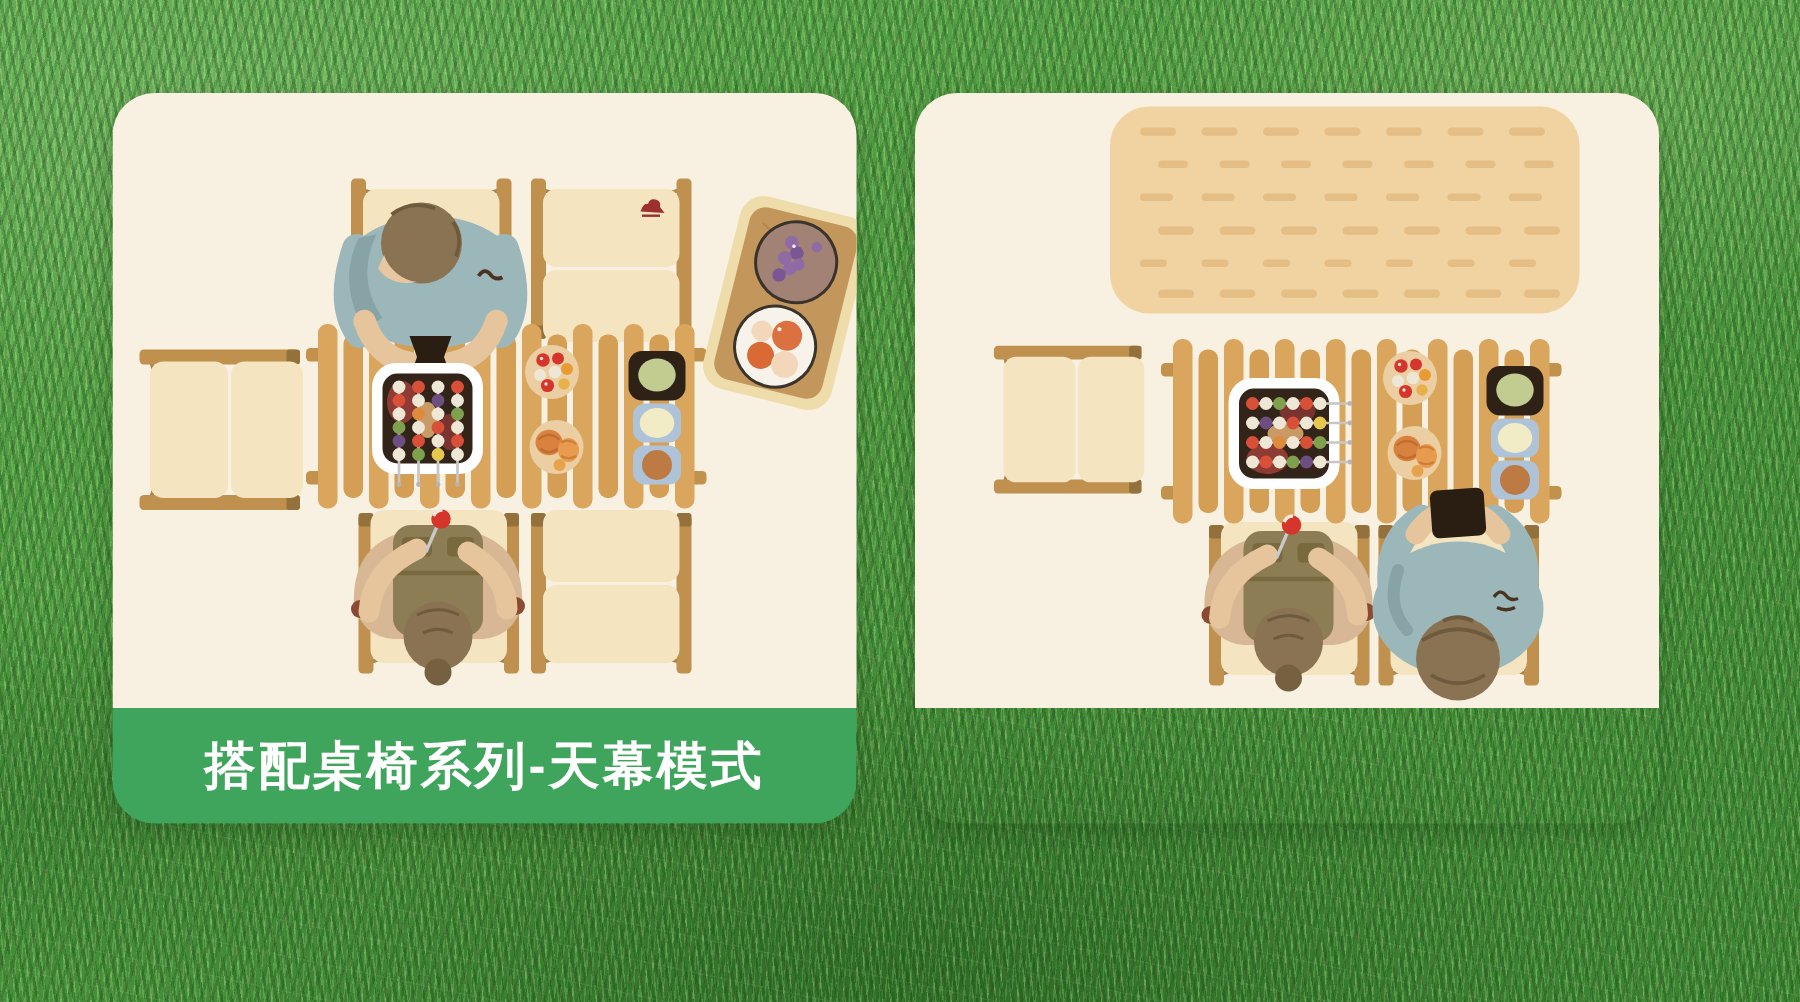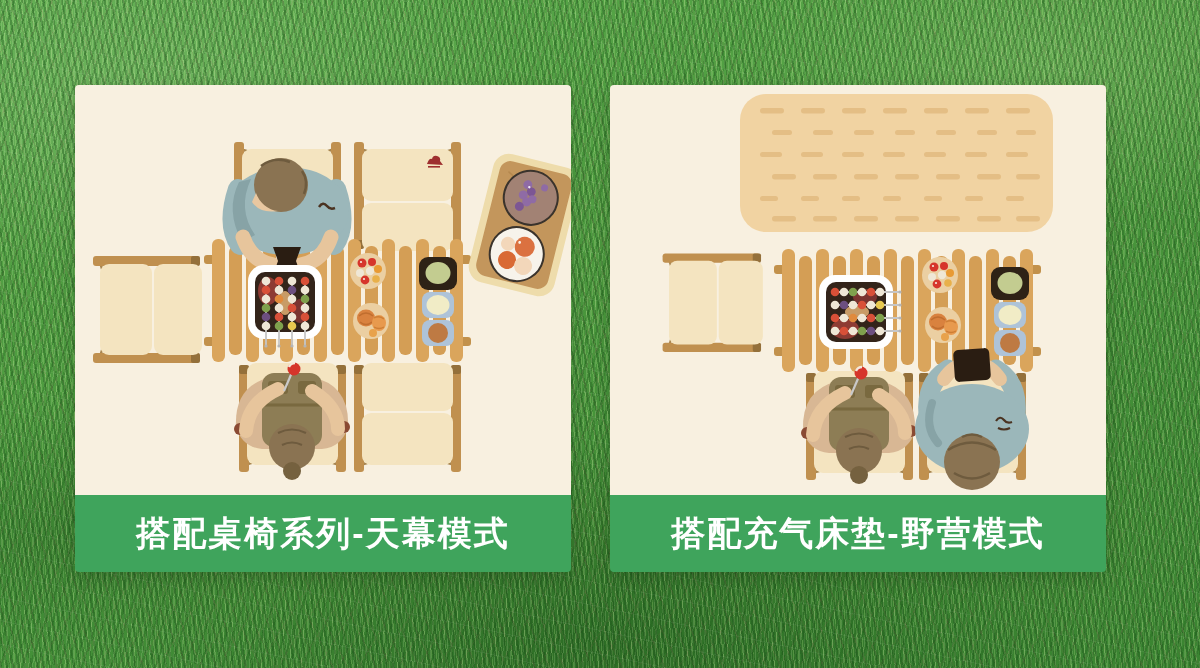--- a/index.html
+++ b/index.html
@@ -23,21 +23,21 @@
       repeating-linear-gradient(84deg, rgba(200,238,150,0.22) 0 1px, rgba(0,0,0,0) 1px 5px),
       repeating-linear-gradient(-86deg, rgba(238,252,206,0.15) 0 1px, rgba(0,0,0,0) 1px 4px);
   }
   .grass::after{content:"";position:absolute;inset:0;
     background:
       repeating-linear-gradient(64deg, rgba(150,62,74,0.10) 0 1px, rgba(0,0,0,0) 1px 13px),
       repeating-linear-gradient(-58deg, rgba(172,84,92,0.09) 0 1px, rgba(0,0,0,0) 1px 17px),
       repeating-linear-gradient(12deg, rgba(255,255,255,0.05) 0 1px, rgba(0,0,0,0) 1px 23px);
   }
   
-  .card{position:absolute;top:85px;width:496px;height:487px;border-radius:4px;
+  .card{position:absolute;top:62px;width:496px;height:487px;border-radius:28px;
     overflow:hidden;box-shadow:0 6px 18px rgba(0,20,0,0.20);}
   .card.left{left:75px;}
   .card.right{left:610px;}
   .art{width:515px;height:410px;background:#F8F0E0;}
   .art svg{display:block;}
   .banner{height:77px;background:#3FA45C;display:flex;align-items:center;justify-content:center;}
   .banner span{color:#ffffff;font-size:34px;font-weight:bold;letter-spacing:2px;
     font-family:"Liberation Sans","DejaVu Sans",sans-serif;}
 </style>
 </head>
@@ -327,16 +327,13 @@
         <path d="M334,294 q10,-14 20,-14" stroke="#E7C59C" stroke-width="14" fill="none" stroke-linecap="round"></path>
         <path d="M390,294 q-10,-14 -20,-14" stroke="#E7C59C" stroke-width="14" fill="none" stroke-linecap="round"></path>
         <rect x="344" y="264" width="36" height="32" rx="5" fill="#2A1D12" transform="rotate(-4 362 280)"></rect>
         <path d="M322,318 q-8,24 6,40" stroke="#87A3A6" stroke-width="8" fill="none" stroke-linecap="round"></path>
         <circle cx="362" cy="377" r="28" fill="#8A7352"></circle>
         <path d="M338,365 q24,-15 48,0 M344,388 q18,11 36,0 M352,352 q10,-5 20,0" stroke="#6E5B3E" stroke-width="2.5" fill="none"></path>
         <path d="M386,336 q4,-6 8,-1 q3,4 8,2 M388,343 q6,3 12,0" stroke="#4A3220" stroke-width="2.2" fill="none"></path>
       </g>
     </svg>
   </div>
-  <div class="banner">
-    <span>搭配充气床垫-野营模式</span>
-  </div>
 </div>
 
 </body></html>

